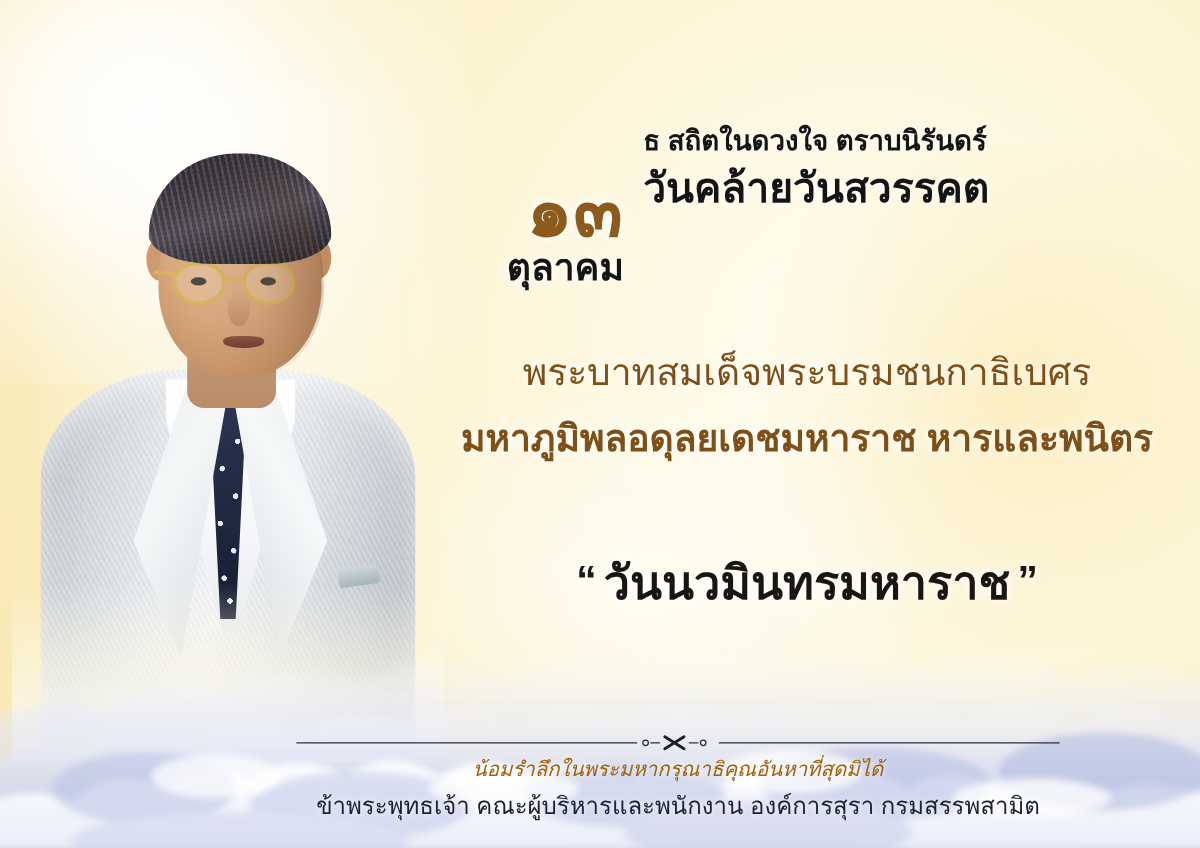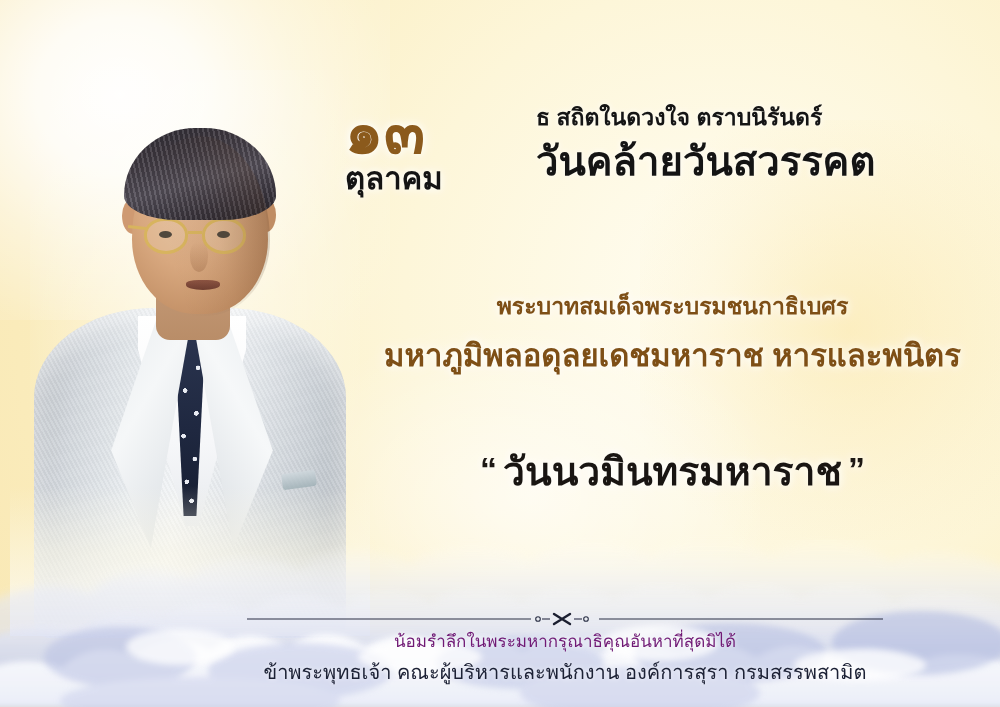--- a/index.html
+++ b/index.html
@@ -216,73 +216,74 @@
     position: absolute;
     left: 345px;
     top: 0;
     width: 655px;
     height: 707px;
   }
   .row-date {
     position:absolute; left:0; top:104px; width:100%;
     display:flex; align-items:flex-start;
   }
-  .date-col { width: 175px; text-align:left; flex:0 0 175px; }
+  .date-col { width: 175px; text-align:right; flex:0 0 175px;margin-top:44px; }
   .date-num {
     font-size: 60px; font-weight: 700; color: #8b5a1c; line-height: .95;
     letter-spacing: 1px;
     text-shadow: 0 0 7px rgba(255,255,255,0.95), 0 0 14px rgba(255,255,255,0.8);
   }
   .date-month {
     font-size: 31px; font-weight: 700; color: #141414; line-height: 1.05;
     margin-top: 2px;
     text-shadow: 0 0 7px rgba(255,255,255,0.95), 0 0 14px rgba(255,255,255,0.8);
   }
   .tag-col { flex:1; padding-left: 16px; }
   .tag-line1 {
     font-size: 23px; font-weight: 700; color: #151515; line-height:1.18;
     white-space: nowrap;
     text-shadow: 0 0 6px rgba(255,255,255,0.95);
   }
   .tag-line2 {
-    font-size: 40px; font-weight: 700; color: #141414; line-height:1.2;
+    font-size: 34px; font-weight: 700; color: #141414; line-height:1.2;
     margin-top: 6px; white-space: nowrap;
     text-shadow: 0 0 6px rgba(255,255,255,0.95);
   }
 
   .royal {
     position:absolute; left:0; top:292px; width:100%;
     text-align:center; color:#7e4f16;
   }
   .royal-l1 {
-    font-size: 23px; font-weight:700; line-height:1.25; white-space:nowrap;
+    font-size: 31px; font-weight:400; line-height:1.25; white-space:nowrap;
     text-shadow: 0 0 7px rgba(255,255,255,0.95), 0 0 15px rgba(255,255,255,0.75);
   }
   .royal-l2 {
     font-size: 31px; font-weight:700; line-height:1.25; margin-top: 16px; white-space:nowrap;
     text-shadow: 0 0 7px rgba(255,255,255,0.95), 0 0 15px rgba(255,255,255,0.75);
   }
 
   .motto {
-    position:absolute; left:0; top:440px; width:100%;
+    position:absolute; left:0; top:454px; width:100%;
     text-align:center;
     font-size: 39px; font-weight:700; color:#191512; white-space:nowrap;
     text-shadow: 0 0 8px rgba(255,255,255,0.95), 0 0 16px rgba(255,255,255,0.75);
   }
   .motto .qm { font-size: 34px; color:#1d1814; padding: 0 6px; vertical-align: 4px; }
 
   
   .footer {
     position:absolute; left:245px; top:612px; width:640px;
     text-align:center;
   }
   .divider { width:640px; height:14px; display:block; }
   .foot-l1 {
-    font-size:17px; color:#701a75; line-height:1.45; margin-top:4px; white-space:nowrap;
+    font-size:17px; color:#a16207; line-height:1.45; margin-top:4px; white-space:nowrap;
     text-shadow: 0 0 5px rgba(255,255,255,0.85);
+    font-style: italic;
   }
   .foot-l2 {
     font-size:20px; color:#1c2135; line-height:1.45; margin-top:3px; white-space:nowrap;
     text-shadow: 0 0 5px rgba(255,255,255,0.85);
   }
 </style>
 </head>
 <body>
 
 <div class="poster">

